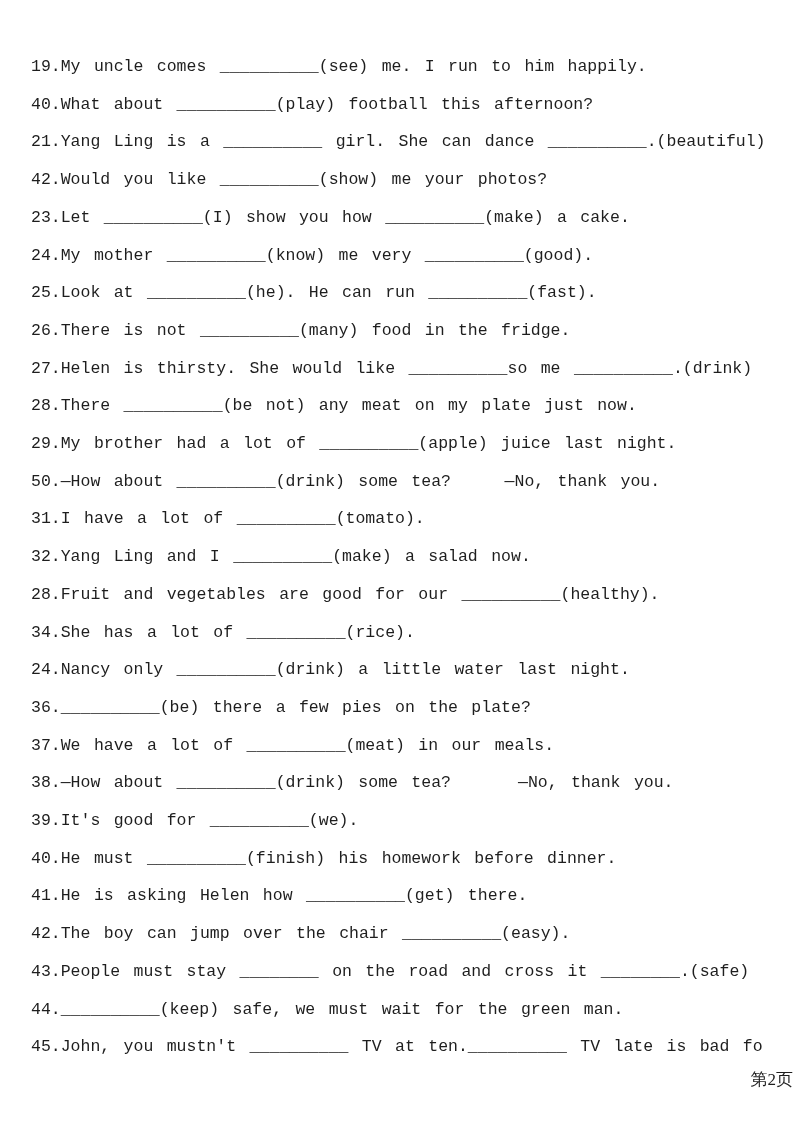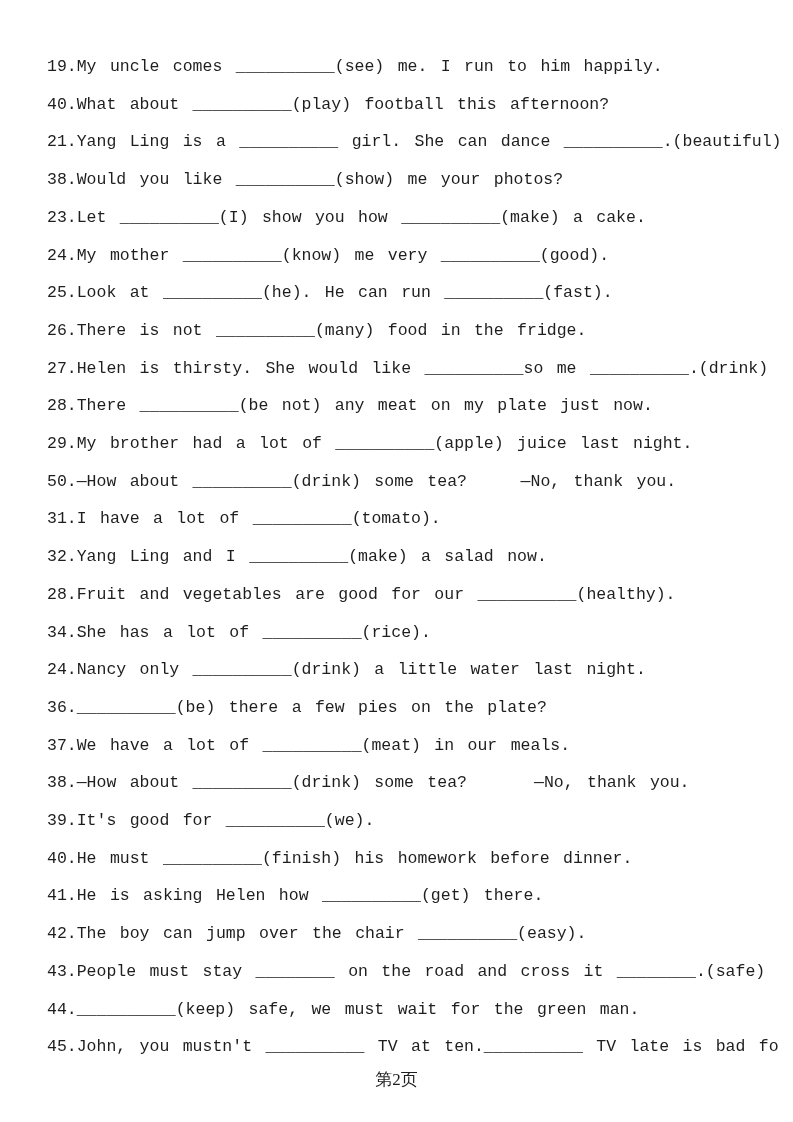--- a/index.html
+++ b/index.html
@@ -10,49 +10,49 @@
   .page {
     position: relative;
     width: 793px;
     height: 1122px;
     background: #ffffff;
     overflow: hidden;
     font-family: "Liberation Mono", "DejaVu Sans Mono", monospace;
     color: #1e1e1e;
   }
   .content {
-    padding: 48px 6px 0 47px;
+    padding: 48px 6px 0 31px;
   }
   .line {
     font-size: 16.5px;
     line-height: 37.7px;
     white-space: pre;
     word-spacing: 3.5px;
     letter-spacing: 0px;
   }
   .footer {
     position: absolute;
     left: 0;
     right: 0;
     top: 1068px;
-    text-align: center;
+    text-align: right;
     font-size: 17px;
     font-family: "Liberation Serif", "DejaVu Serif", serif;
     color: #1e1e1e;
   }
 </style>
 </head>
 <body>
 
 <div class="page">
   <div class="content">
       <div class="line">19.My uncle comes __________(see) me. I run to him happily.</div>
       <div class="line">40.What about __________(play) football this afternoon?</div>
       <div class="line">21.Yang Ling is a __________ girl. She can dance __________.(beautiful)</div>
-      <div class="line">38.Would you like __________(show) me your photos?</div>
+      <div class="line">42.Would you like __________(show) me your photos?</div>
       <div class="line">23.Let __________(I) show you how __________(make) a cake.</div>
       <div class="line">24.My mother __________(know) me very __________(good).</div>
       <div class="line">25.Look at __________(he). He can run __________(fast).</div>
       <div class="line">26.There is not __________(many) food in the fridge.</div>
       <div class="line">27.Helen is thirsty. She would like __________so me __________.(drink)</div>
       <div class="line">28.There __________(be not) any meat on my plate just now.</div>
       <div class="line">29.My brother had a lot of __________(apple) juice last night.</div>
       <div class="line">50.—How about __________(drink) some tea?    —No, thank you.</div>
       <div class="line">31.I have a lot of __________(tomato).</div>
       <div class="line">32.Yang Ling and I __________(make) a salad now.</div>

